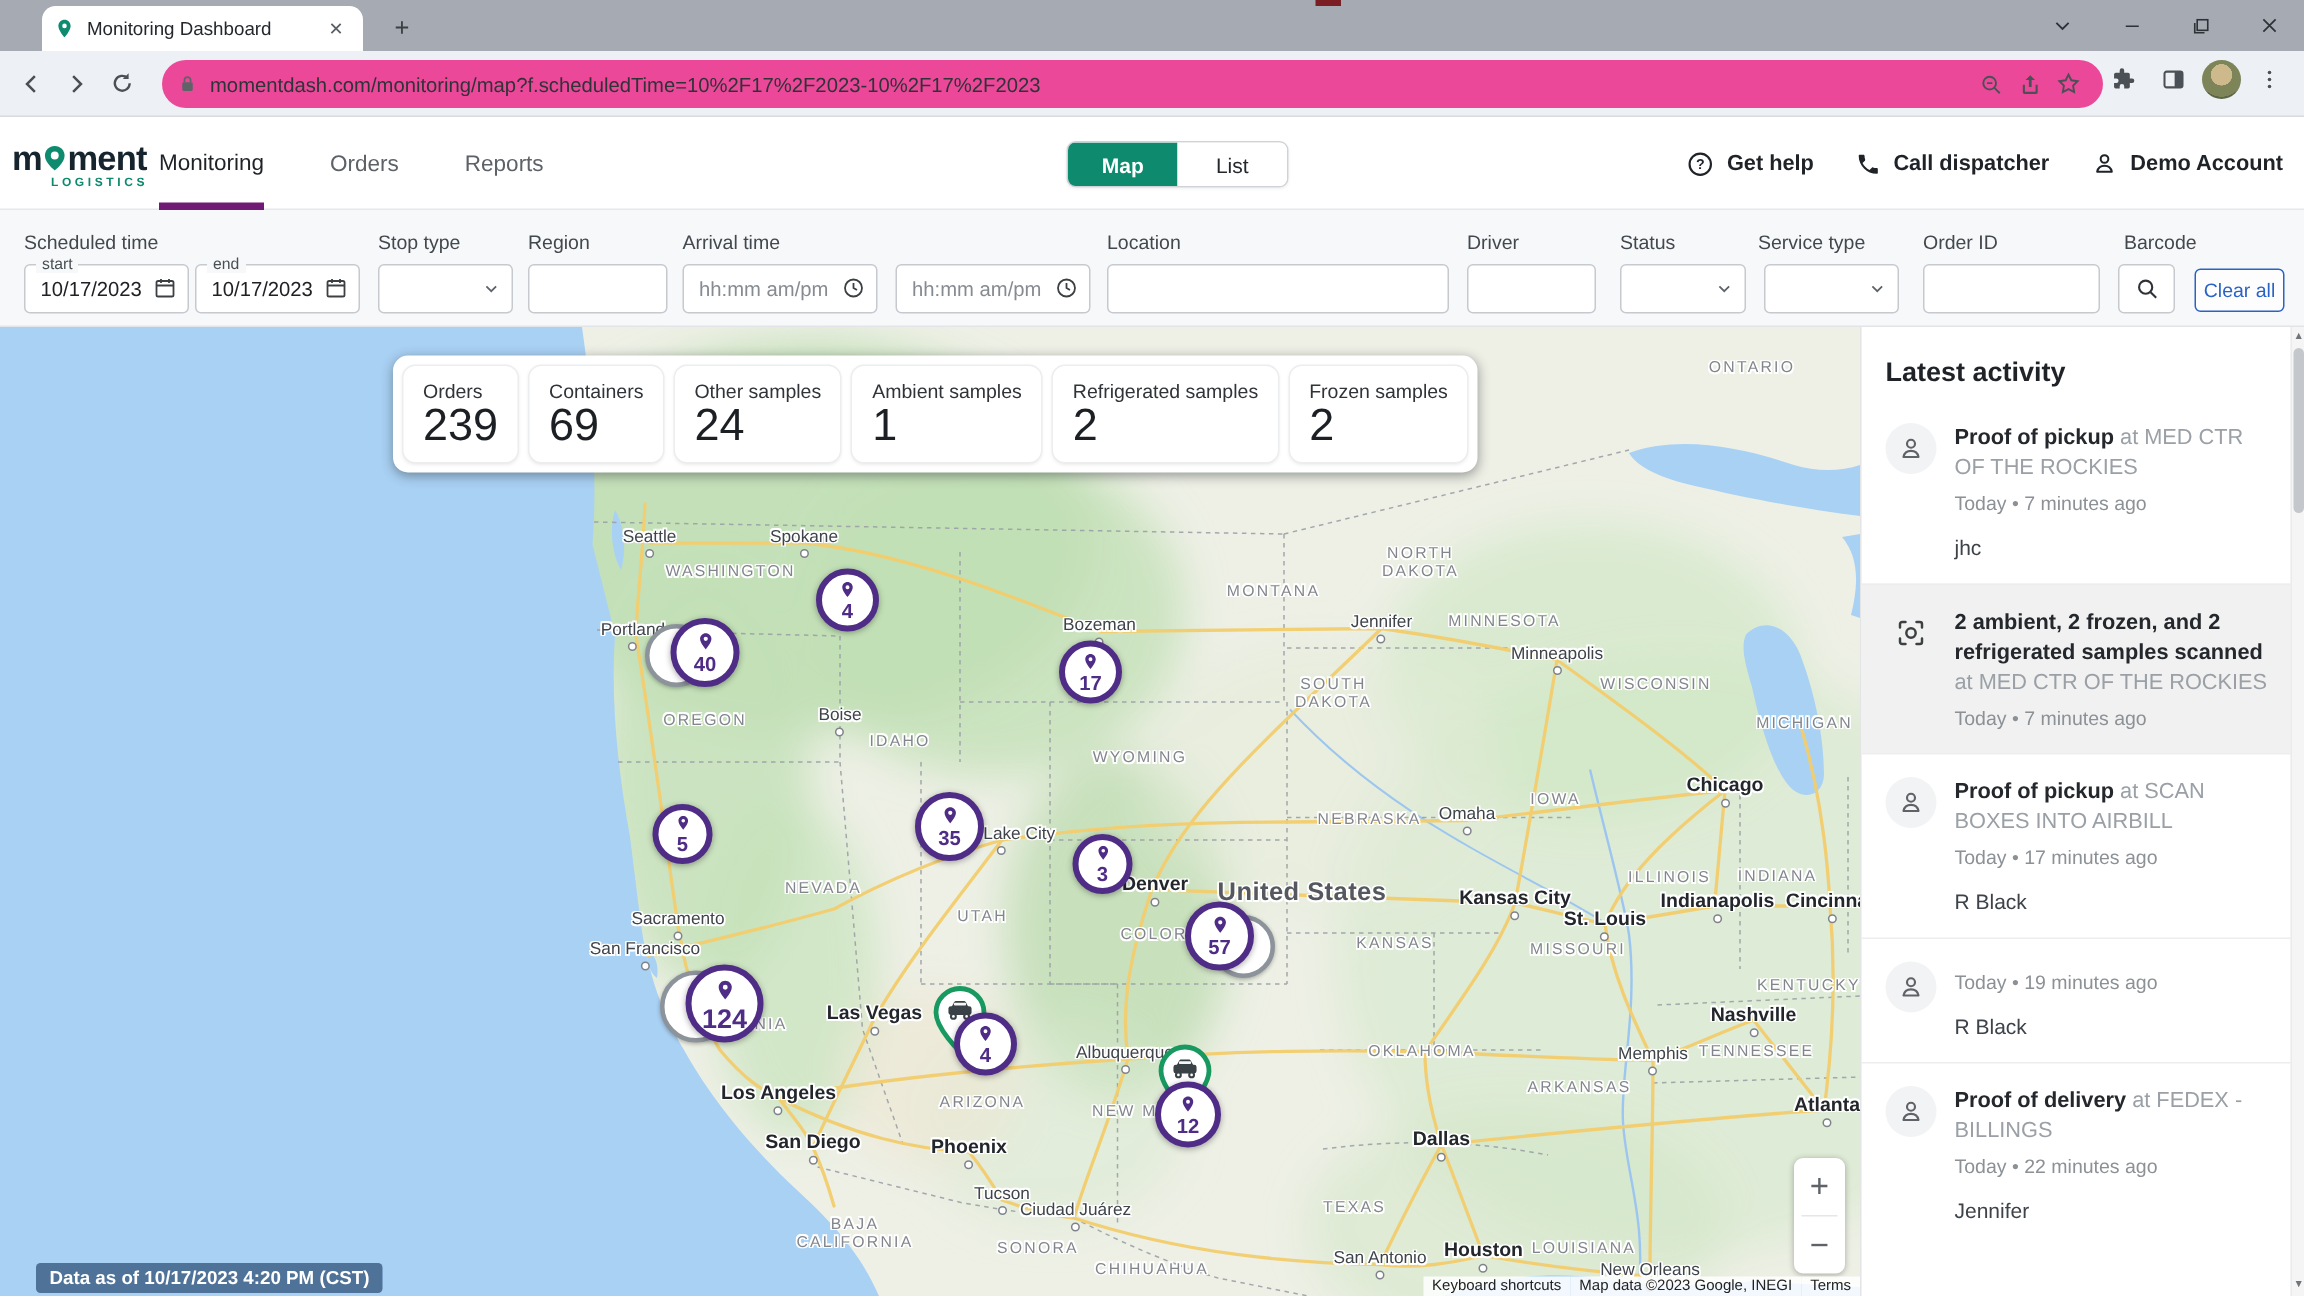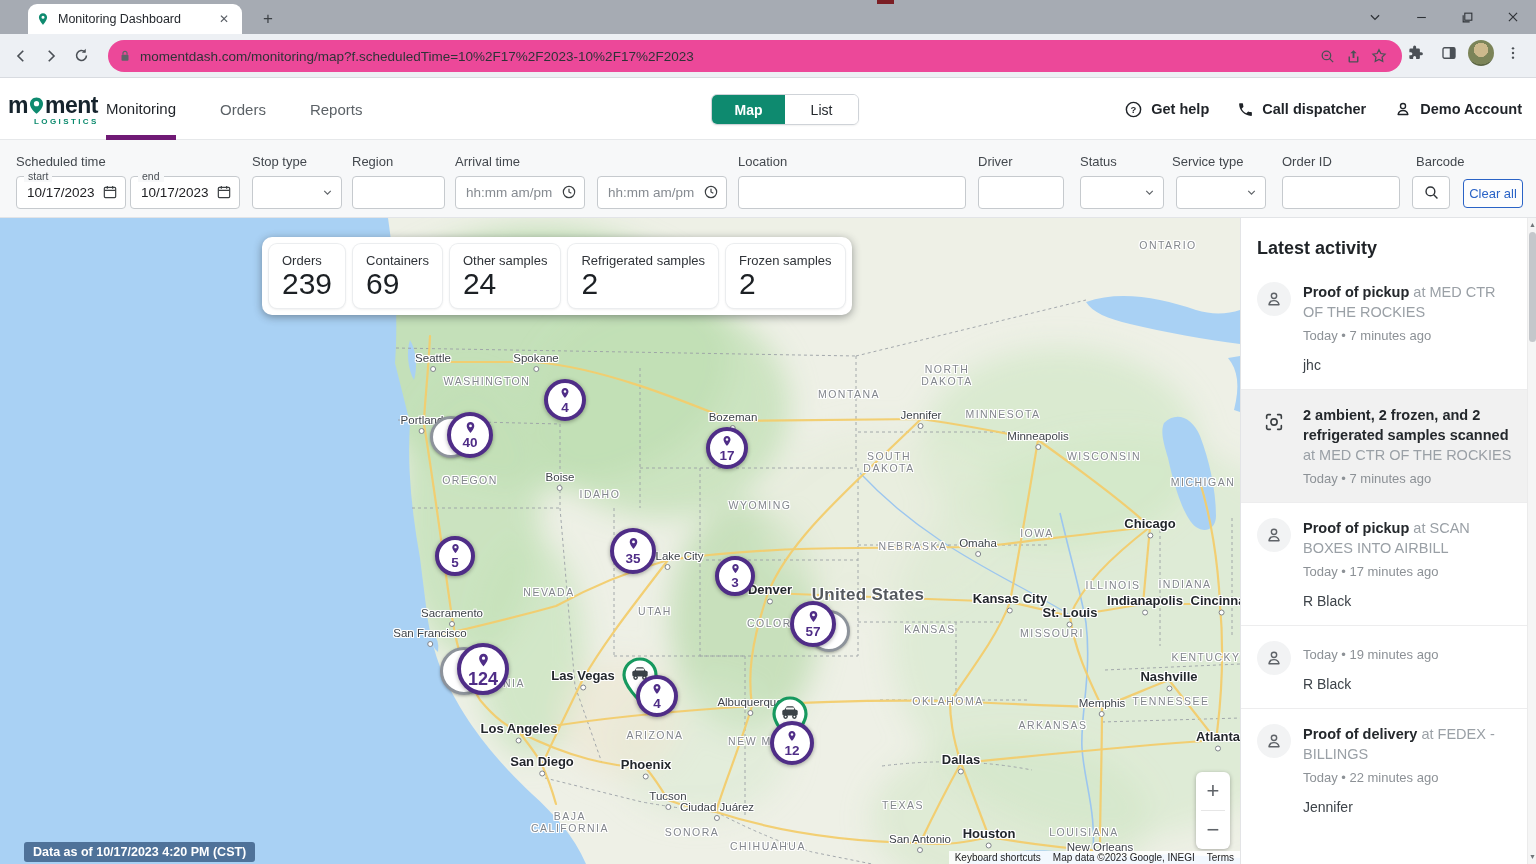--- a/index.html
+++ b/index.html
@@ -454,21 +454,21 @@
       <div class="mlbl k-s" style="left: 770px; top: 523px;">NEW MEXICO</div>
       <div class="mlbl k-c" style="left: 717px; top: 593px;">Ciudad Juárez</div>
       <div class="mlbl k-s" style="left: 570px; top: 604px;">BAJA
 CALIFORNIA</div>
       <div class="mlbl k-s" style="left: 692px; top: 614px;">SONORA</div>
       <div class="mlbl k-s" style="left: 768px; top: 628px;">CHIHUAHUA</div>
       <div class="mlbl k-C" style="left: 961px; top: 545px;">Dallas</div>
       <div class="mlbl k-s" style="left: 903px; top: 587px;">TEXAS</div>
       <div class="mlbl k-C" style="left: 989px; top: 619px;">Houston</div>
       <div class="mlbl k-c" style="left: 920px; top: 625px;">San Antonio</div>
-      <div class="mlbl k-s" style="left: 1056px; top: 614px; margin-left: 28px;">LOUISIANA</div>
+      <div class="mlbl k-s" style="left: 1056px; top: 614px;">LOUISIANA</div>
       <div class="mlbl k-c" style="left: 1100px; top: 633px;">New Orleans</div>
       <div class="mlbl k-C" style="left: 1218px; top: 522px;">Atlanta</div>
     </div>
   <div id="map-markers">
       <div class="truck" style="left: 621px; top: 439px;">
         <svg width="38" height="46" viewBox="0 0 38 46">
           <path d="M19 2C10.2 2 3 9.2 3 18c0 11 16 26 16 26s16-15 16-26C35 9.2 27.8 2 19 2z" fill="#fff" stroke="#17995f" stroke-width="3.2"></path>
           <g fill="#3a4147">
             <path d="M13.2 14.6l1.9-3.5c.3-.5.8-.8 1.4-.8h5c.6 0 1.1.3 1.4.8l1.9 3.5z"></path>
             <rect x="11.3" y="13.8" width="15.4" height="5.8" rx="1.6"></rect>
@@ -586,20 +586,24 @@
       </div>
       <div class="stat-card">
         <div class="sl">Containers</div>
         <div class="sv">69</div>
       </div>
       <div class="stat-card">
         <div class="sl">Other samples</div>
         <div class="sv">24</div>
       </div>
       <div class="stat-card">
+        <div class="sl">Ambient samples</div>
+        <div class="sv">1</div>
+      </div>
+      <div class="stat-card">
         <div class="sl">Refrigerated samples</div>
         <div class="sv">2</div>
       </div>
       <div class="stat-card">
         <div class="sl">Frozen samples</div>
         <div class="sv">2</div>
       </div>
     </div>
 
   <div id="zoomctl">

